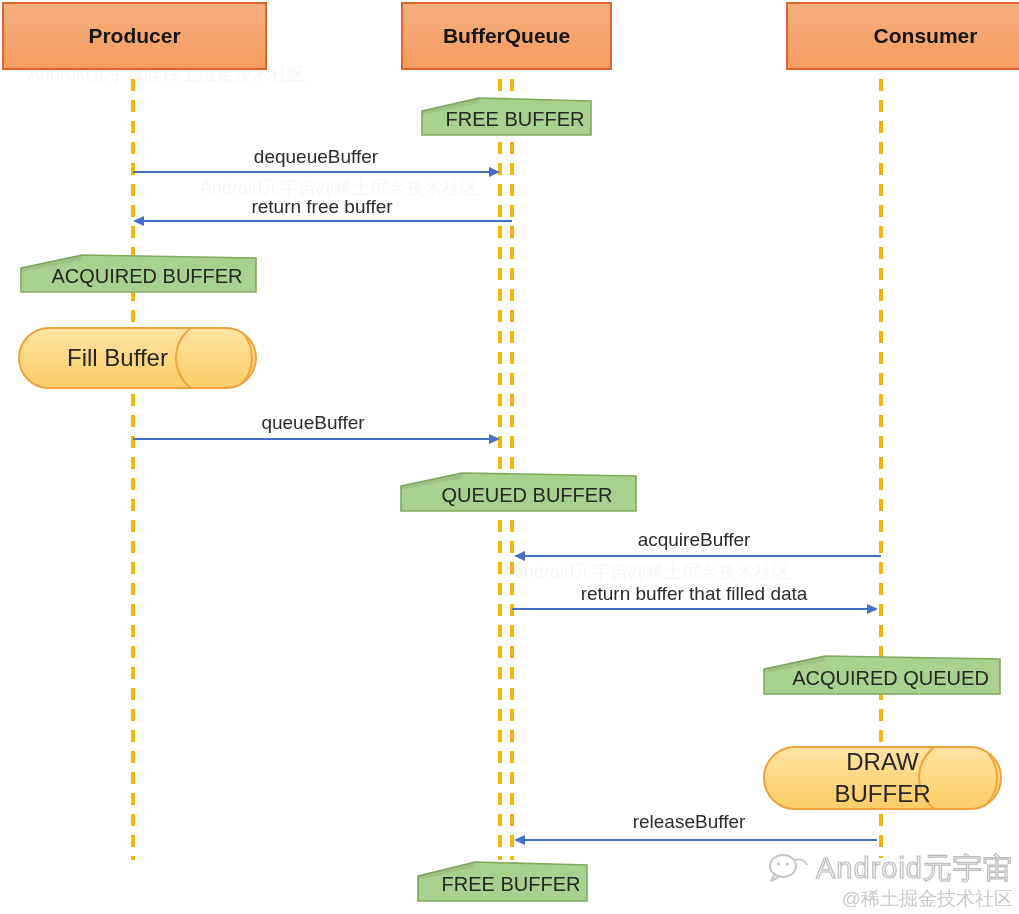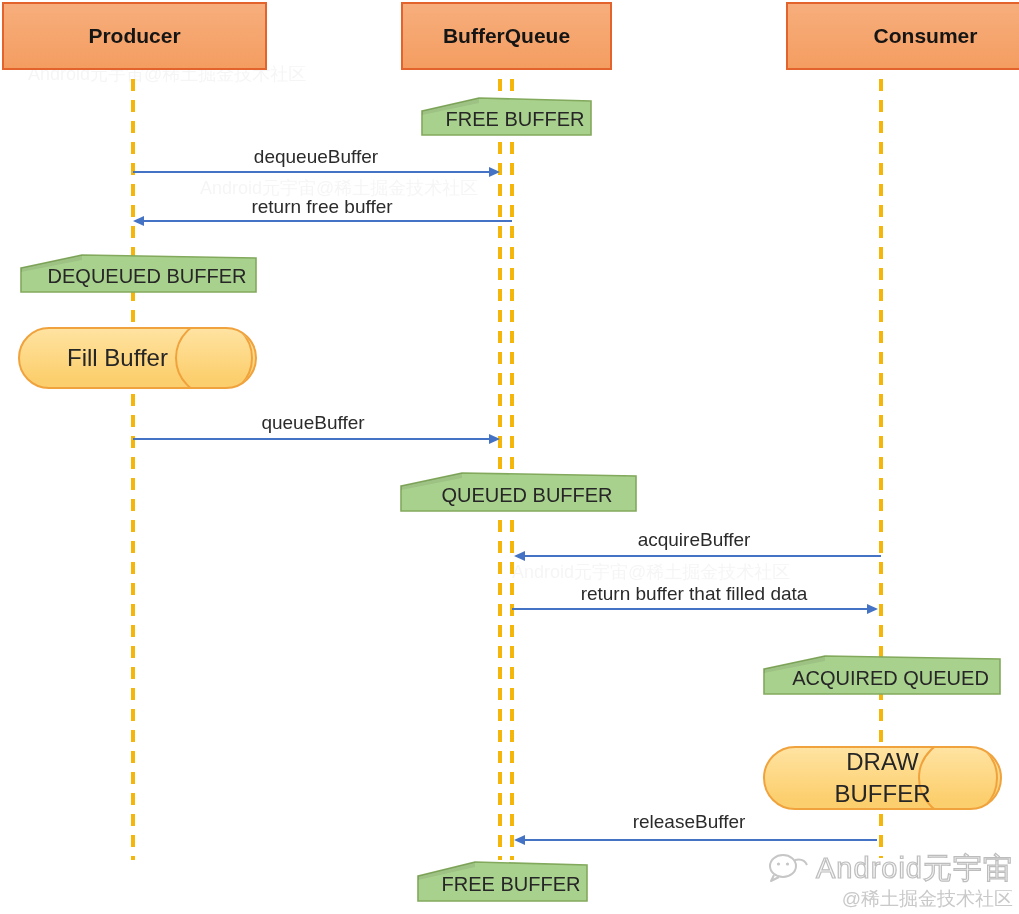--- a/index.html
+++ b/index.html
@@ -111,21 +111,21 @@
 
   <span class="msg-label" style="left:322px;top:196px;">return free buffer</span>
   <div class="mline" style="left:144px;top:220px;width:368px;"></div>
   <div class="head head-l" style="left:133px;top:216px;"></div>
 
   <div class="state" style="left:20px;top:253px;width:238px;height:40px;">
     <svg viewBox="0 0 238 40">
       <polygon class="st-body" points="1,15 62,2 236,5 236,39 1,39"></polygon>
       <polygon class="st-flap" points="1,15 62,2 62,7 1,19"></polygon>
     </svg>
-    <span class="state-label">DEQUEUED BUFFER</span>
+    <span class="state-label">ACQUIRED BUFFER</span>
   </div>
 
   <div class="pill" style="left:18px;top:327px;width:239px;height:62px;">
     <div class="pill-circle" style="right:2px;width:78px;height:78px;"></div>
     <span class="pill-label" style="padding-right:40px;">Fill Buffer</span>
   </div>
 
   <span class="msg-label" style="left:313px;top:412px;">queueBuffer</span>
   <div class="mline" style="left:133px;top:438px;width:357px;"></div>
   <div class="head head-r" style="left:489px;top:434px;"></div>

